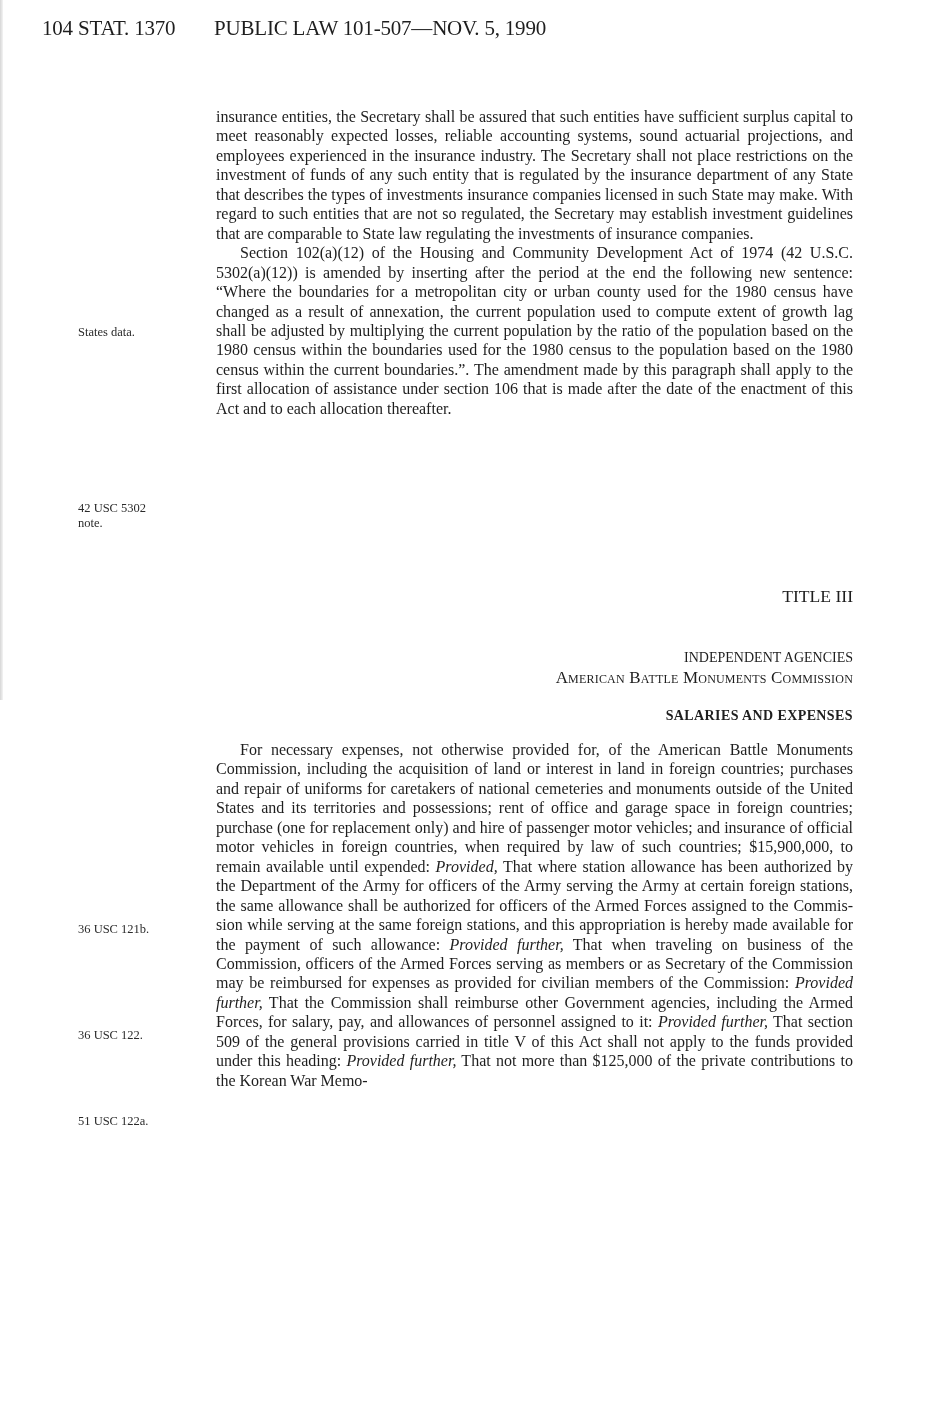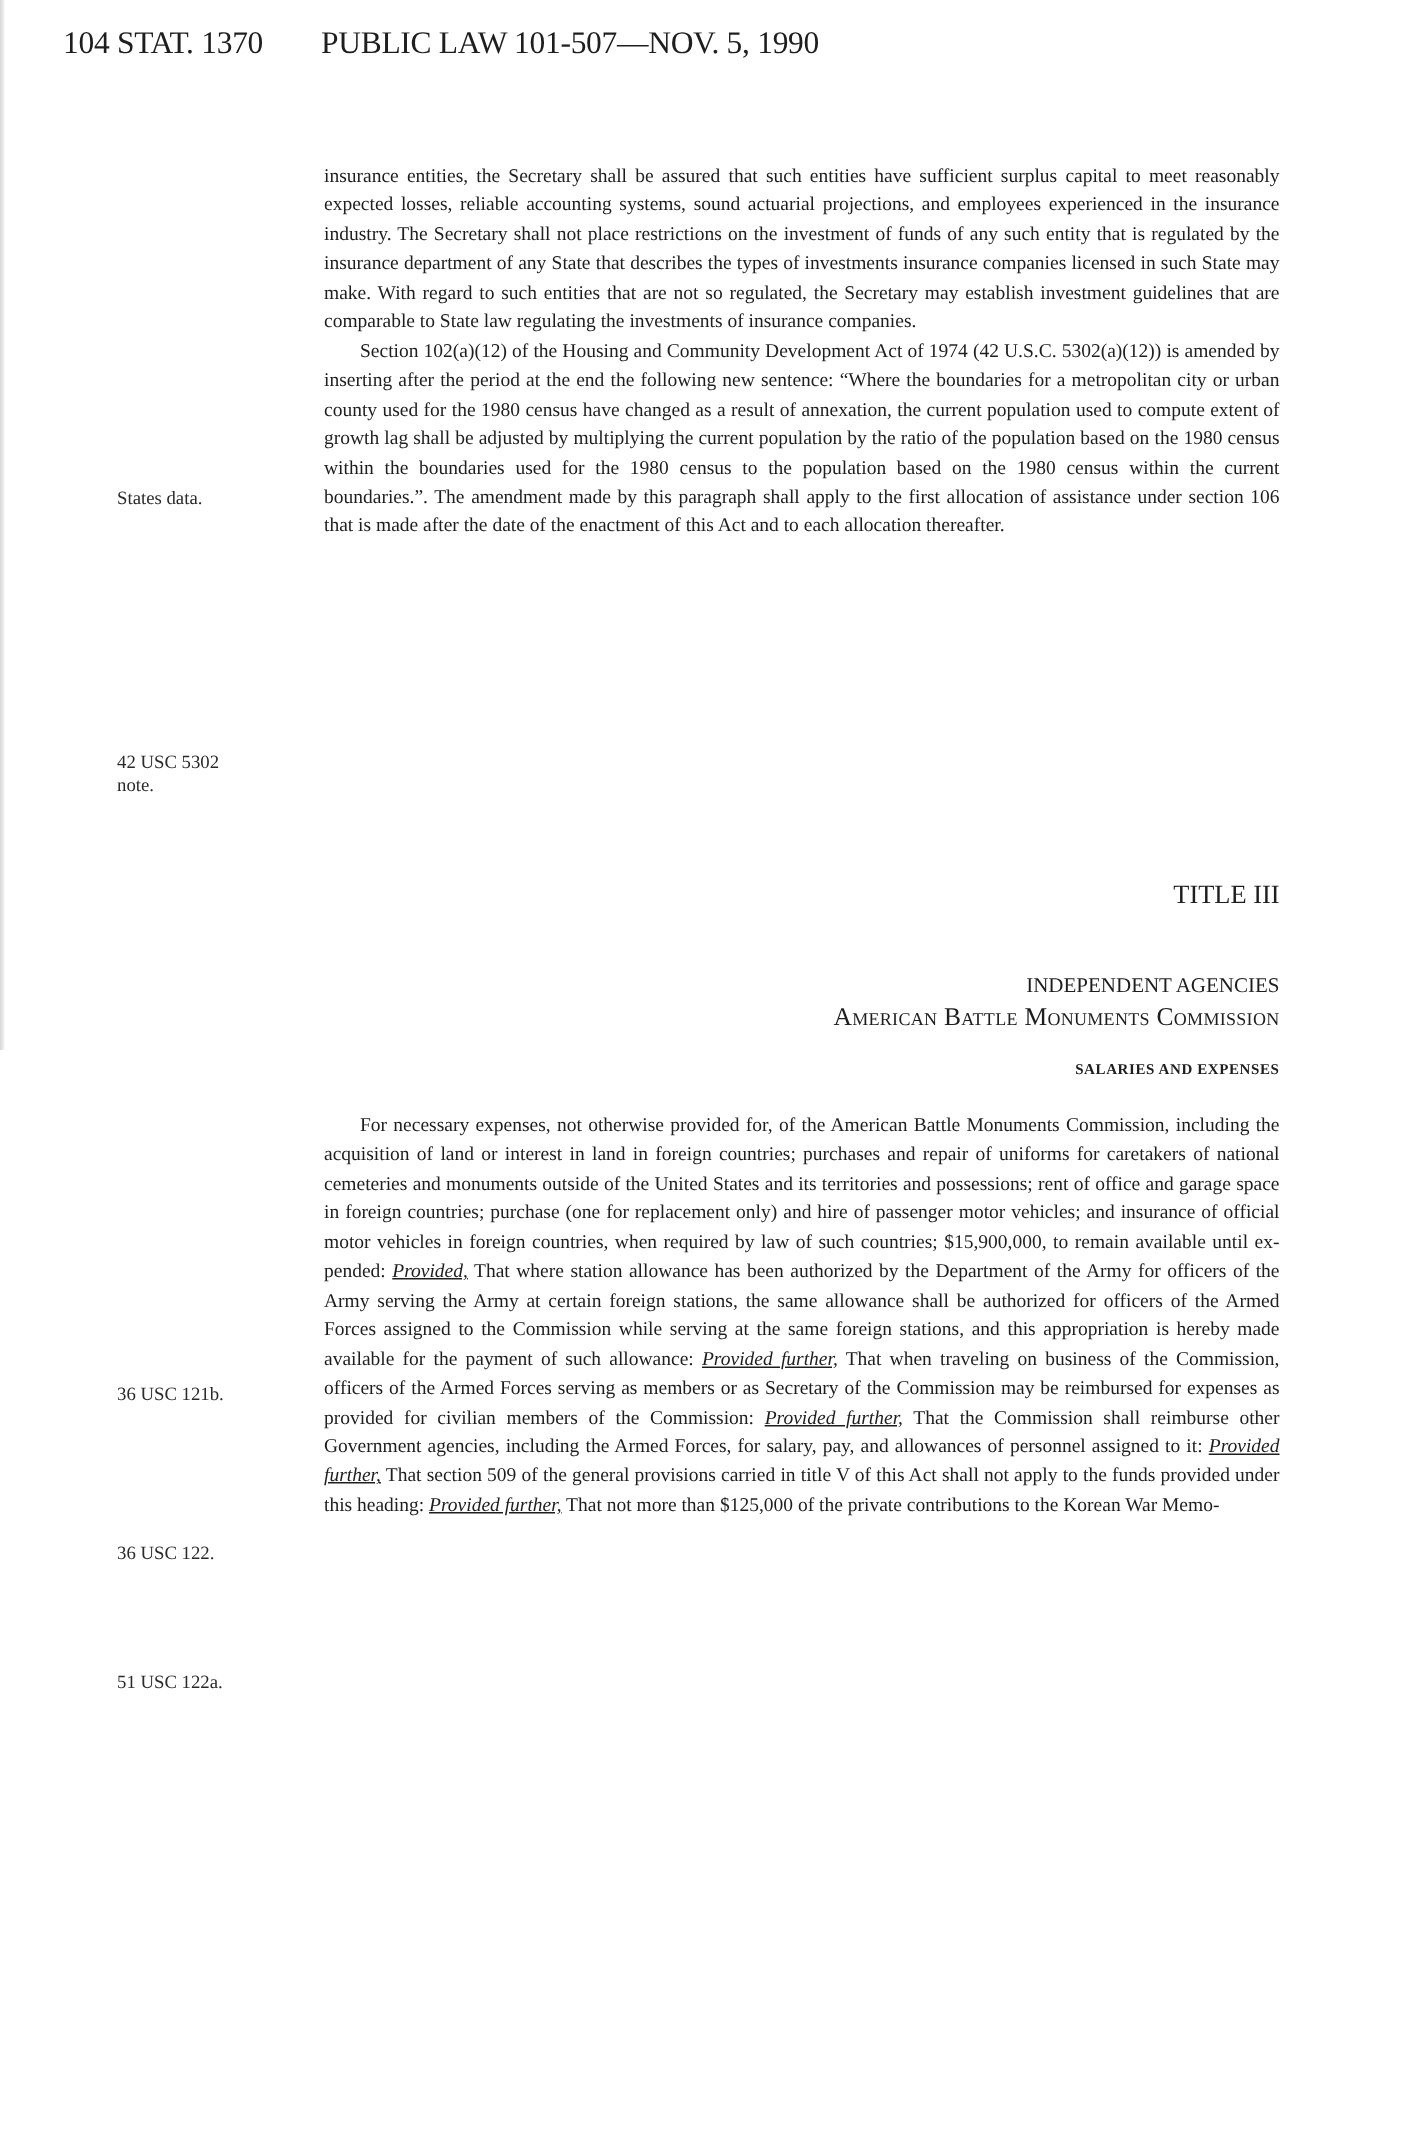--- a/index.html
+++ b/index.html
@@ -18,32 +18,32 @@
   }
   .header .stat { position: absolute; left: 0; top: 0; }
   .header .law { position: absolute; left: 172px; top: 0; }
 
   .margin-note {
     position: absolute; left: 78px; font-size: 12.5px; line-height: 15px;
     color: #2a2a2a;
   }
   .col {
     position: absolute; left: 216px; width: 637px;
-    font-size: 13px; line-height: 19.45px;
+    font-size: 16px; line-height: 19.45px;
     text-align: justify; hyphens: manual;
   }
   .col p { margin: 0; }
   .col p.indent { text-indent: 24px; }
-  .col em { font-style: italic; text-decoration: underline; }
+  .col em { font-style: italic; }
 
   .heading { position: absolute; left: 216px; width: 637px; text-align: right; }
   .h-title { font-size: 17.6px; top: 586px; }
   .h-agencies { font-size: 14px; top: 650px; }
   .h-commission { font-size: 15px; top: 668px; letter-spacing: 0.2px; font-variant: small-caps; font-size: 17px; }
-  .h-salaries { font-size: 10px; top: 708px; font-weight: bold; letter-spacing: 0.4px; }
+  .h-salaries { font-size: 14px; top: 708px; font-weight: bold; letter-spacing: 0.4px; }
 </style>
 </head>
 <body>
 
 <div class="scan-edge"></div>
 
 <div class="header">
   <span class="stat">104 STAT. 1370</span>
   <span class="law">PUBLIC LAW 101-507—NOV. 5, 1990</span>
 </div>

